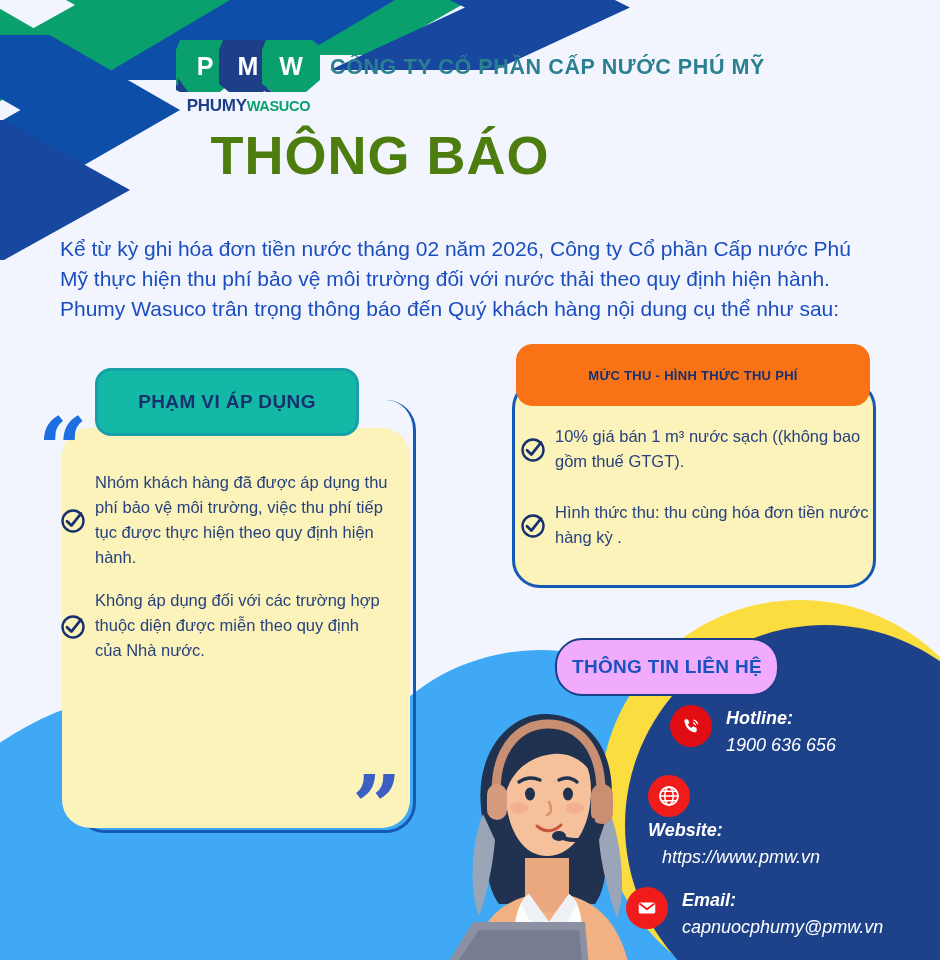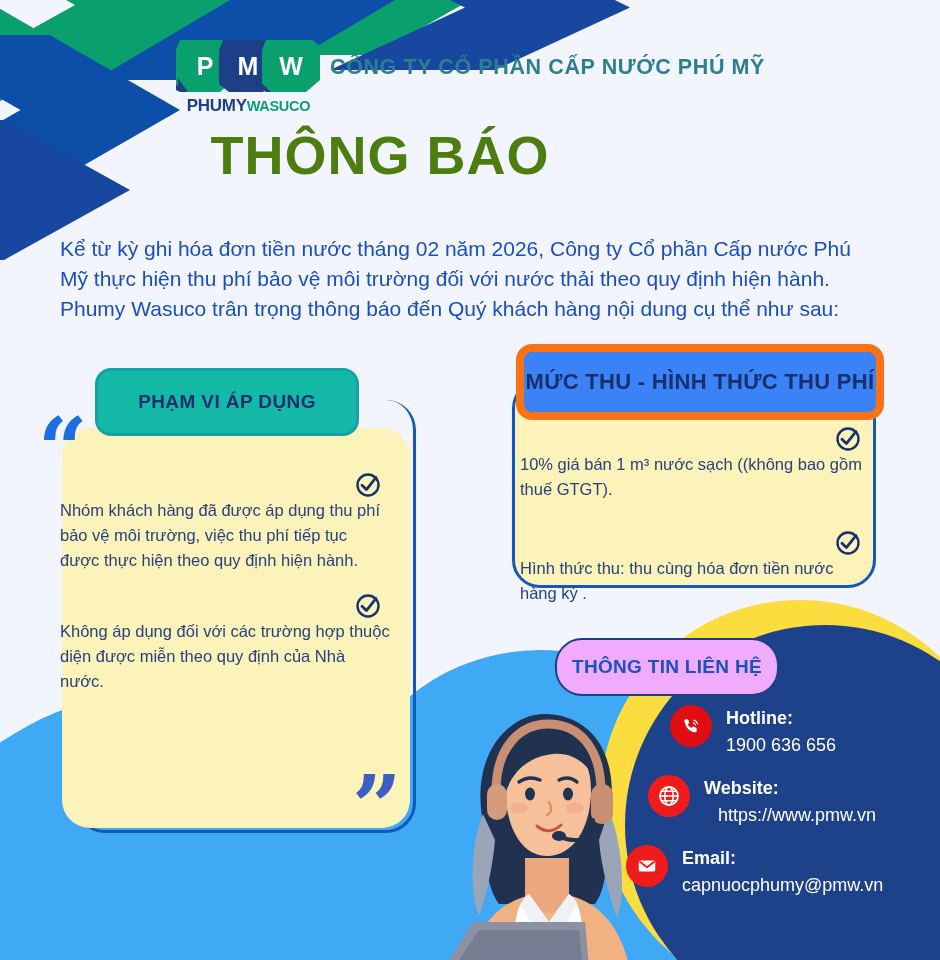--- a/index.html
+++ b/index.html
@@ -70,41 +70,41 @@
     background:#14b8a6;border:3px solid #17a0a8;border-radius:16px;
     display:flex;align-items:center;justify-content:center;
     font-size:19px;font-weight:bold;color:#17306e;letter-spacing:.4px;}
   .quote-open{position:absolute;left:38px;top:420px;font-size:86px;line-height:58px;
     color:#1d6ee0;font-weight:bold;font-family:"DejaVu Serif",serif;}
   .quote-close{position:absolute;left:352px;top:778px;font-size:86px;line-height:58px;
     color:#3d5fc4;font-weight:bold;font-family:"DejaVu Serif",serif;}
 
   .bullets-left{position:absolute;left:60px;top:470px;width:330px;}
   .bullets-right{position:absolute;left:520px;top:424px;width:350px;}
-  .bullet{display:flex;align-items:flex-end;margin-bottom:18px;flex-direction:column;}
+  .bullet{display:flex;align-items:center;margin-bottom:18px;}
   .bullet .chk{flex:0 0 auto;width:26px;height:26px;margin-right:9px;margin-top:2px;}
   .bullet .btxt{font-size:16.5px;line-height:25px;color:#27427e;}
 
   
   .card-right{position:absolute;left:512px;top:380px;width:364px;height:208px;
     background:#fbf3b9;border-radius:28px;}
   .card-right-border{position:absolute;left:512px;top:380px;width:364px;height:208px;
     border:3px solid #1658b8;border-radius:28px;box-sizing:border-box;}
   .pill-right{position:absolute;left:516px;top:344px;width:352px;height:60px;
-    background:#3b82f6;border:8px solid #f97316;border-radius:16px;
+    background:#f97316;border:1px solid #f97316;border-radius:16px;
     display:flex;align-items:center;justify-content:center;
-    font-size:22px;font-weight:bold;color:#17306e;letter-spacing:.3px;}
+    font-size:13px;font-weight:bold;color:#17306e;letter-spacing:.3px;}
 
   
   .pill-contact{position:absolute;left:555px;top:638px;width:220px;height:54px;
     background:#f0abfc;border:2px solid #1b3f87;border-radius:27px;
     display:flex;align-items:center;justify-content:center;
     font-size:19px;font-weight:bold;color:#1a52c0;letter-spacing:.3px;}
 
-  .contacts{position:absolute;left:670px;top:705px;width:270px;}
+  .contacts{position:absolute;left:670px;top:705px;width:270px;font-style:italic;}
   .crow{display:flex;align-items:flex-start;margin-bottom:16px;}
   .cico{flex:0 0 auto;width:42px;height:42px;border-radius:50%;background:#f01c1c;
     display:flex;align-items:center;justify-content:center;margin-right:14px;}
   .cico.hl{background:#e00d13;}
   .ctxt{color:#ffffff;font-size:18px;line-height:27px;}
   .ctxt .lbl{font-weight:bold;display:block;}
   .ctxt .val{display:block;}
   .c-web .val{padding-left:14px;}
 
   
@@ -271,21 +271,21 @@
             <path d="M15.2 5.6a6.4 6.4 0 0 1 4 4" stroke="#fff" stroke-width="1.4" fill="none" stroke-linecap="round"></path>
             <path d="M14.6 8.6a3.6 3.6 0 0 1 2.2 2.2" stroke="#fff" stroke-width="1.4" fill="none" stroke-linecap="round"></path>
           </svg>
       </span>
       <span class="ctxt">
         <span class="lbl">Hotline:</span>
         <span class="val">1900 636 656</span>
       </span>
     </div>
 
-    <div class="crow c-web" style="margin-left:-22px;">
+    <div class="crow c-web" style="margin-left:-22px;flex-direction:column;">
       <span class="cico">
         <svg viewBox="0 0 24 24" width="24" height="24">
             <circle cx="12" cy="12" r="9" fill="none" stroke="#fff" stroke-width="1.8"></circle>
             <ellipse cx="12" cy="12" rx="4.2" ry="9" fill="none" stroke="#fff" stroke-width="1.6"></ellipse>
             <path d="M3 12h18M4.6 7.2h14.8M4.6 16.8h14.8" stroke="#fff" stroke-width="1.6"></path>
           </svg>
       </span>
       <span class="ctxt">
         <span class="lbl">Website:</span>
         <span class="val">https://www.pmw.vn</span>

